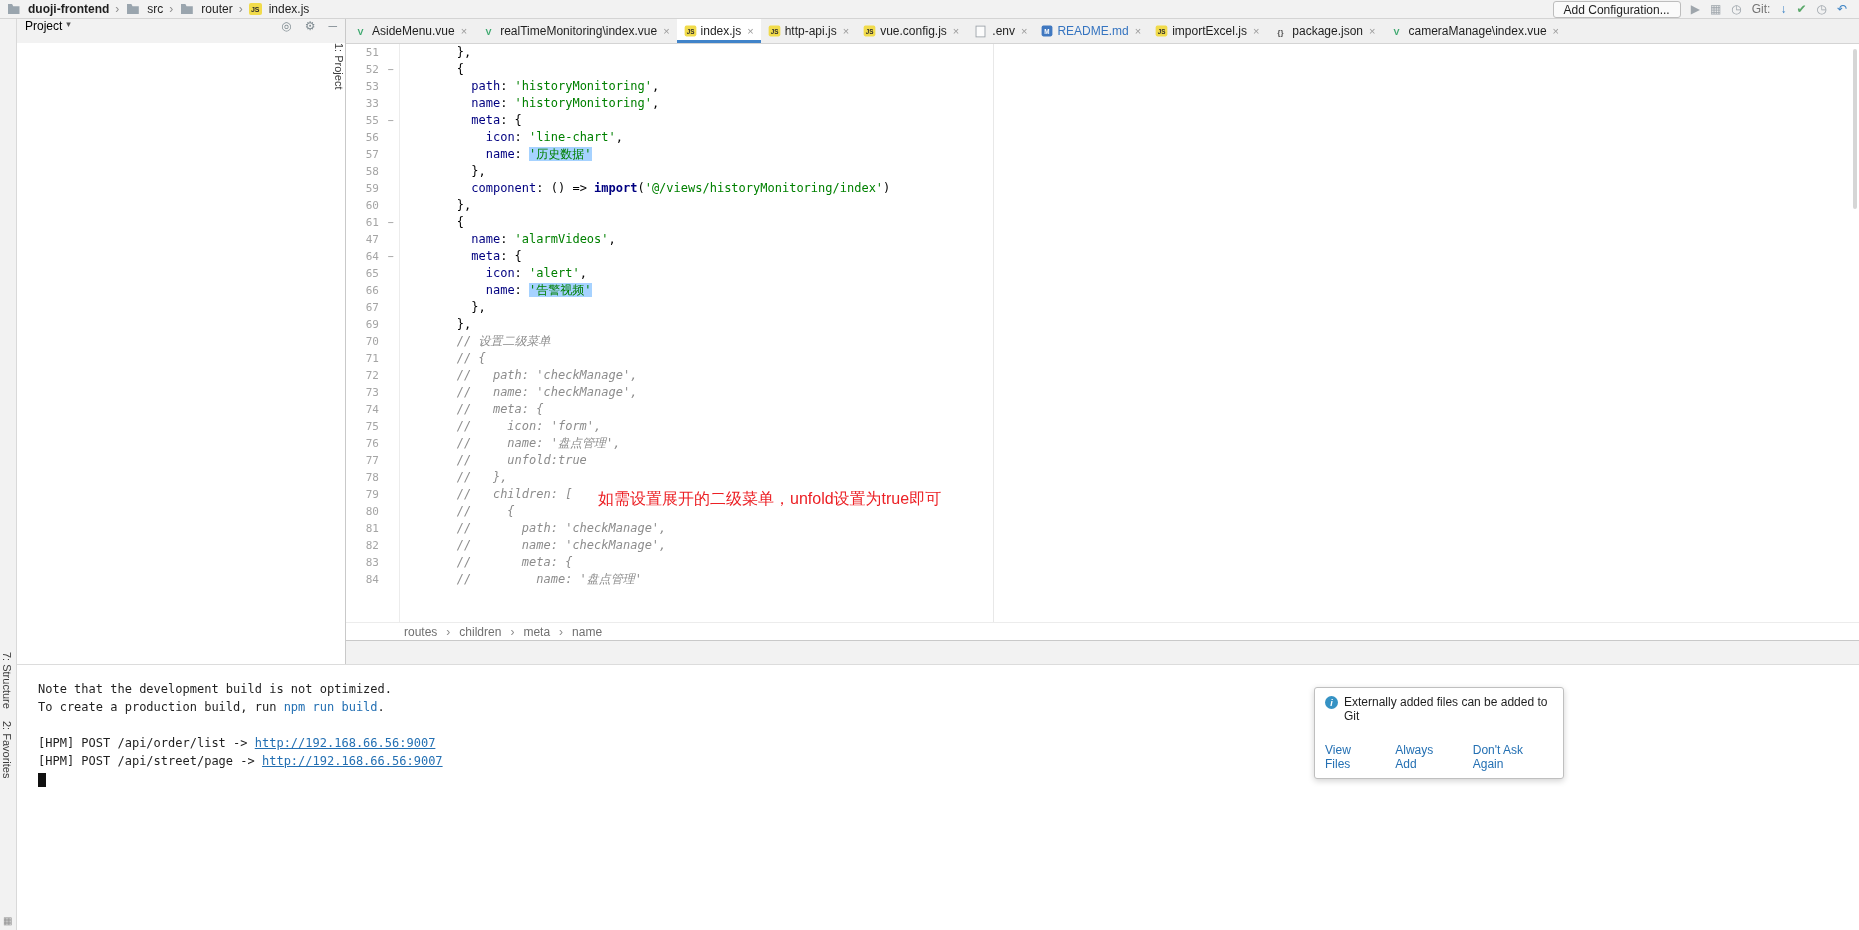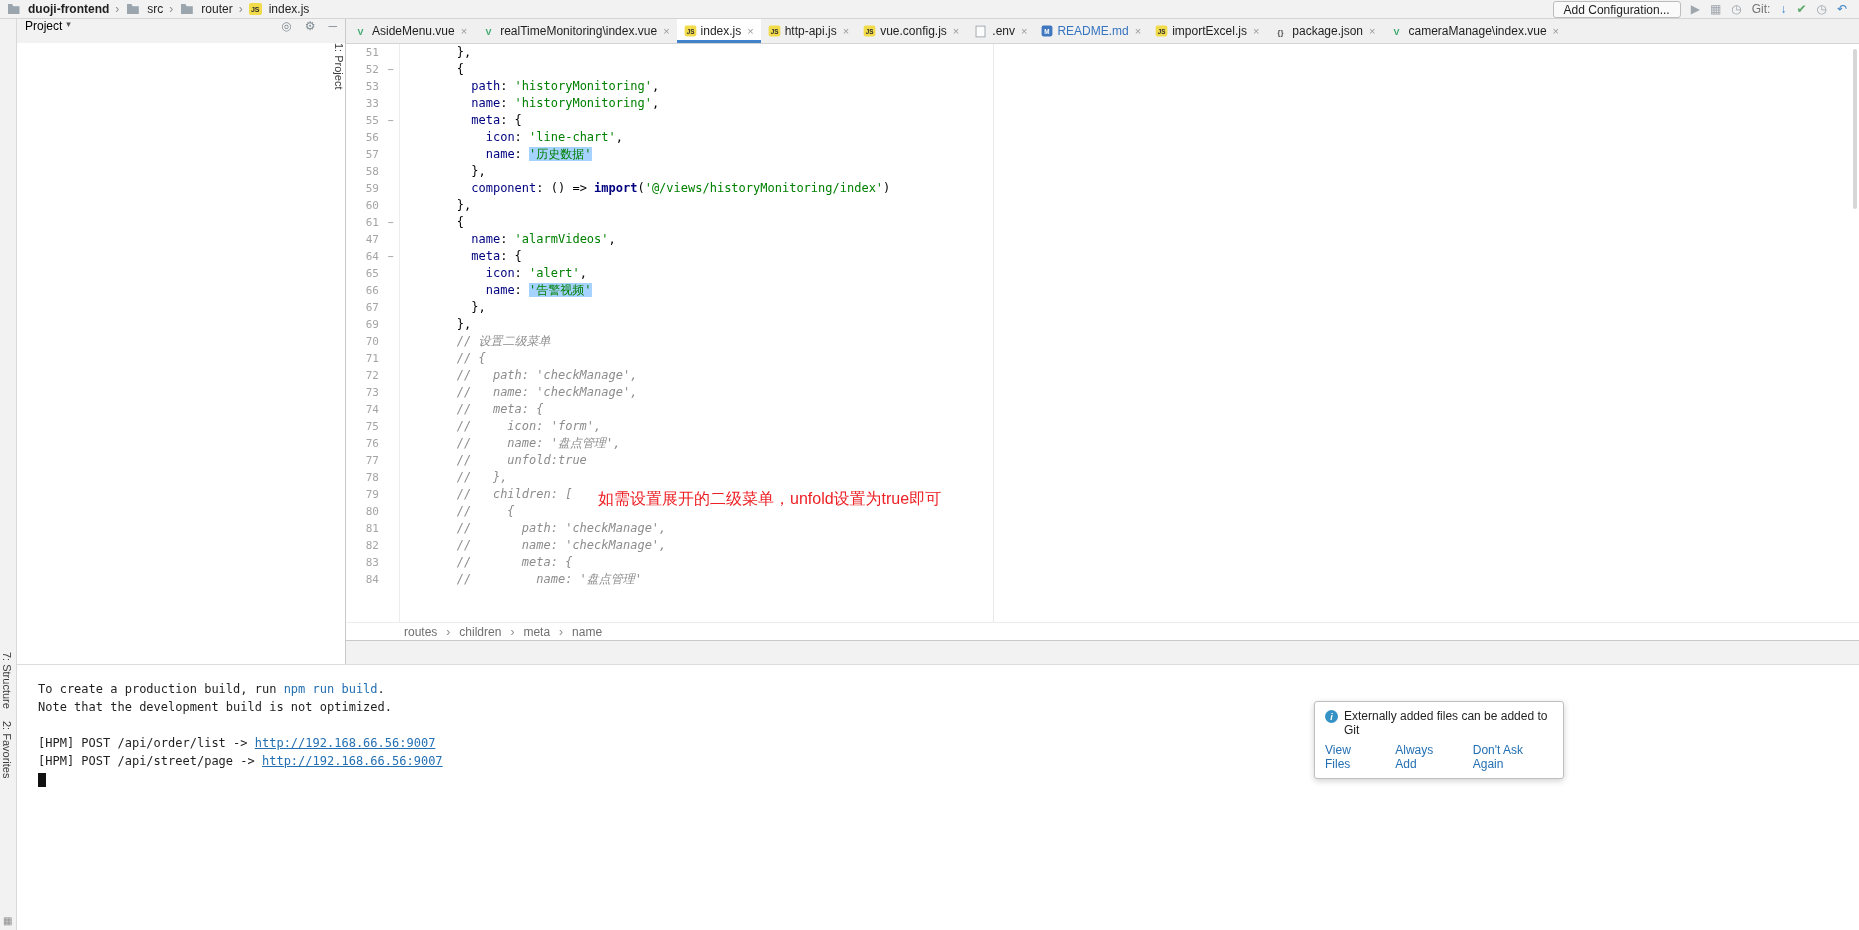--- a/index.html
+++ b/index.html
@@ -95,21 +95,21 @@
   .tline{height:18px;line-height:18px;white-space:pre}
   .tm-pl{color:#1F1F1F}
   .tm-cmd{color:#2470B3}
   .tm-link{color:#2470B3;text-decoration:underline;cursor:pointer}
   .cursorblk{display:inline-block;width:8px;height:14px;background:#111;vertical-align:middle}
 
   
   .notif{position:absolute;right:295px;bottom:151px;width:250px;background:#fff;border:1px solid #BFBFBF;border-radius:3px;box-shadow:0 2px 6px rgba(0,0,0,.18);padding:7px 10px;font-size:12px;z-index:9}
   .notif-row1{display:flex;gap:6px;align-items:flex-start;color:#1F1F1F}
   .info-ic{width:13px;height:13px;border-radius:50%;background:#3592C4;color:#fff;font-size:9px;font-weight:bold;font-style:italic;display:flex;align-items:center;justify-content:center;flex:none;margin-top:1px}
-  .notif-actions{display:flex;justify-content:flex-end;gap:18px;margin-top:6px}
+  .notif-actions{display:flex;justify-content:flex-end;gap:18px;margin-top:20px}
   .notif-actions span{color:#2470B3;cursor:pointer}
 </style>
 </head>
 <body>
 
 <div class="app">
 
   <div class="topbar">
     <div class="crumbs" id="top-crumbs">
         <span class="crumb bold">
@@ -574,22 +574,22 @@
   <div class="terminal">
     <div class="thead">
       <span class="tlab">Terminal:</span>
       <span class="ttab">
         <span>Local</span>
         <span class="x">×</span>
       </span>
       <span class="tplus">+</span>
     </div>
     <div class="tbody" id="term-lines">
+        <div class="tline"><span class="tm-pl">Note that the development build is not optimized.</span></div>
         <div class="tline"><span class="tm-pl">To create a production build, run </span><span class="tm-cmd">npm run build</span><span class="tm-pl">.</span></div>
-        <div class="tline"><span class="tm-pl">Note that the development build is not optimized.</span></div>
         <div class="tline"><span>&nbsp;</span></div>
         <div class="tline"><span class="tm-pl">[HPM] POST /api/order/list -&gt; </span><span class="tm-link">http://192.168.66.56:9007</span></div>
         <div class="tline"><span class="tm-pl">[HPM] POST /api/street/page -&gt; </span><span class="tm-link">http://192.168.66.56:9007</span></div>
         <div class="tline"><span class="cursorblk"></span></div>
       </div>
   </div>
 
   <div class="notif">
     <div class="notif-row1">
       <span class="info-ic">i</span>

